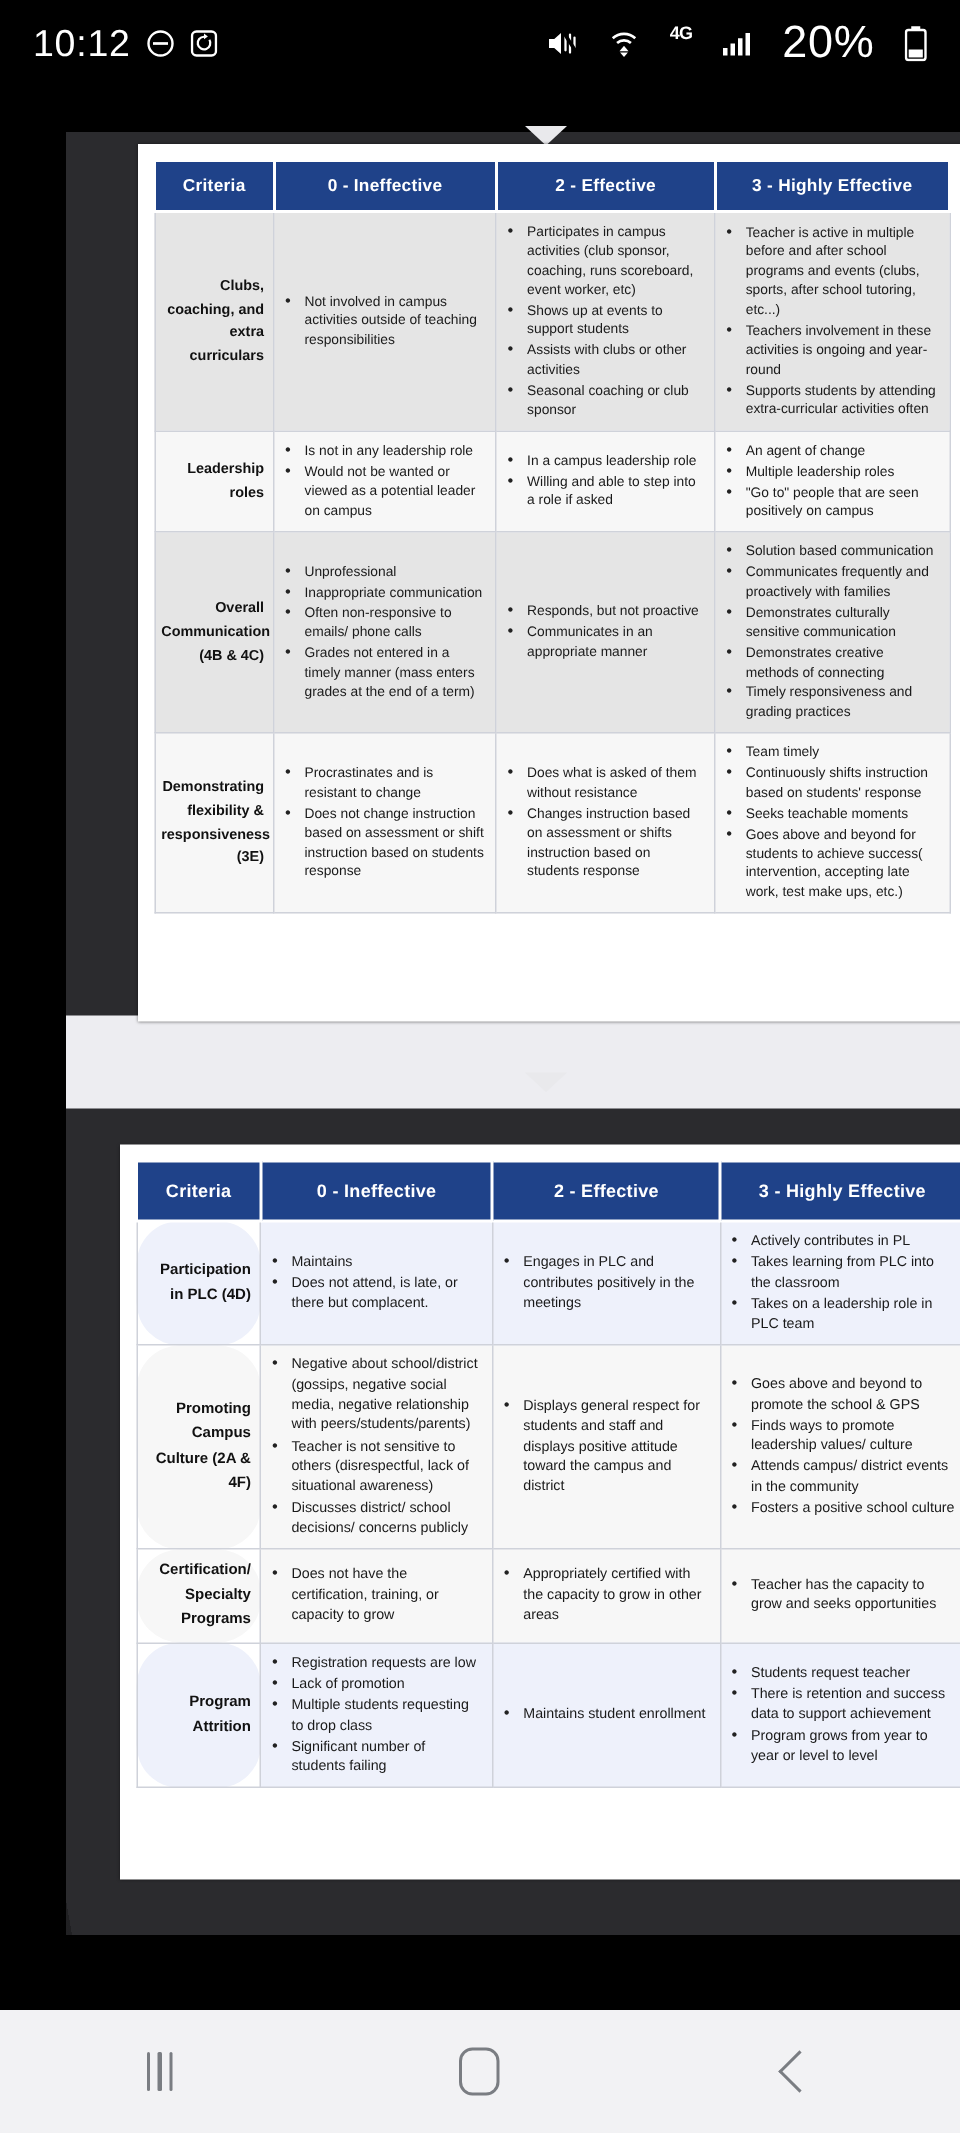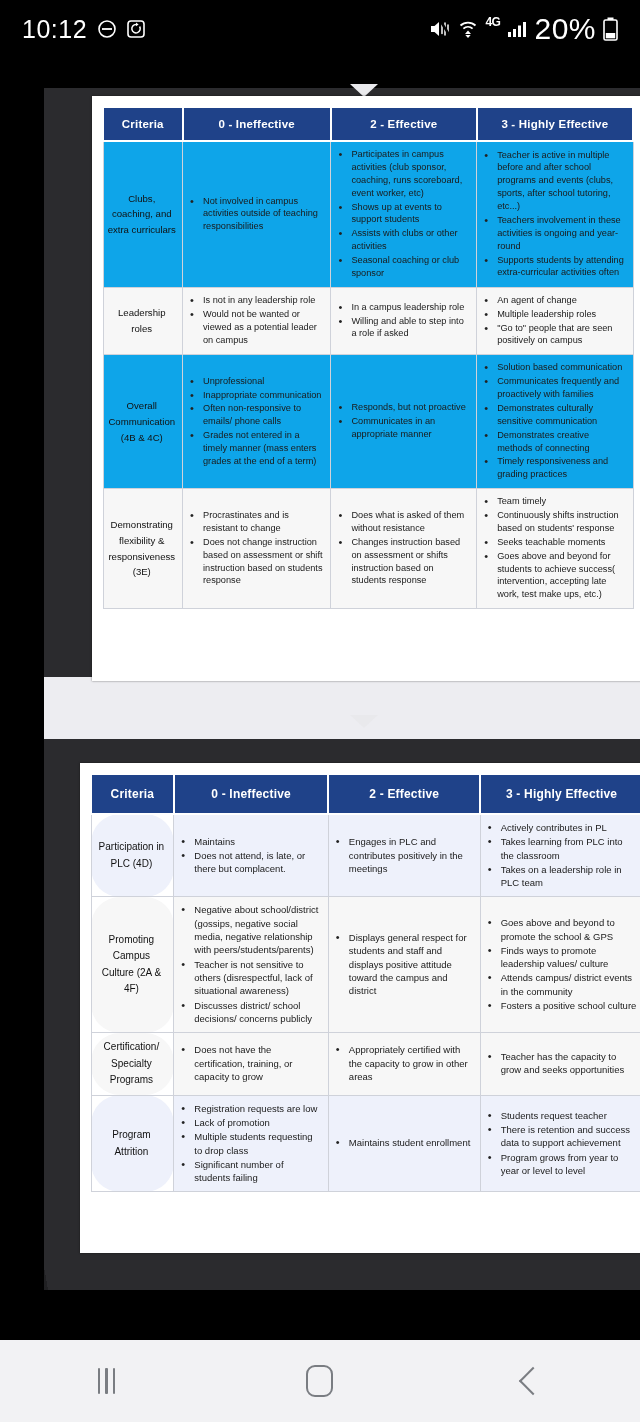--- a/index.html
+++ b/index.html
@@ -13,21 +13,21 @@
 
   
   .statusbar {
     position: absolute; top: 0; left: 0; width: 640px; height: 58px;
     background: #000; color: #fff;
     display: flex; align-items: center; justify-content: space-between;
     padding: 0 22px;
   }
   .sb-left { display: flex; align-items: center; gap: 10px; }
   .sb-clock { font-size: 25px; letter-spacing: 0.5px; font-weight: 400; }
-  .sb-right { display: flex; align-items: center; gap: 7px; }
+  .sb-right { display: flex; align-items: center; gap: 20px; }
   .ic { display: inline-block; position: relative; }
   .ic svg { display: block; }
   .sb-batt { font-size: 30px; font-weight: 400; letter-spacing: 0.5px; }
   .net-label { font-size: 12px; font-weight: 700; letter-spacing: -0.5px; align-self: flex-start; margin-top: 3px;}
 
   
   .docarea {
     position: absolute; top: 58px; left: 0; width: 640px; height: 1232px;
     background: #2b2b2e;
     background-image:
@@ -75,33 +75,33 @@
     padding: 10px 4px; text-align: center;
     border: 2px solid #ffffff;
   }
   #sheet2 table.rubric th { font-size: 12px; padding: 12px 4px; }
   table.rubric td {
     border: 1px solid #cfd2da;
     vertical-align: middle;
     padding: 6px 6px 6px 4px;
   }
   td.crit {
-    font-size: 9.6px; font-weight: 400; color: #111;
-    line-height: 1.65; padding-left: 8px; text-align: center;
+    font-size: 9.6px; font-weight: 700; color: #111;
+    line-height: 1.65; padding-left: 8px; text-align: right;
   }
   #sheet2 td.crit { font-size: 10px; border-radius: 29px; }
   td.cell { font-size: 9.2px; color: #1a1a1a; line-height: 1.4; vertical-align: top; padding-top: 9px;}
   #sheet2 td.cell { font-size: 9.5px; }
   td.cell ul { list-style: none; margin: 0; padding: 0; }
   td.cell li { position: relative; padding-left: 16px; margin-bottom: 1px; }
   td.cell li::before {
     content: "\2022"; position: absolute; left: 3px; top: -1px;
     font-size: 11px; color: #222;
   }
-  tr.rowA td { background: #0ea5e9; }
+  tr.rowA td { background: #e5e5e5; }
   tr.rowB td { background: #f7f7f7; }
   tr.rowC td { background: #eef1fb; }
 
   tr.sec-only td { background: #050505; border-color:#3a3a3a; height: 44px; }
   td.sec-label {
     color: #b4524a; font-style: italic; font-weight: 700;
     font-size: 12.5px; line-height: 1.5; padding-left: 8px;
   }
 
   

